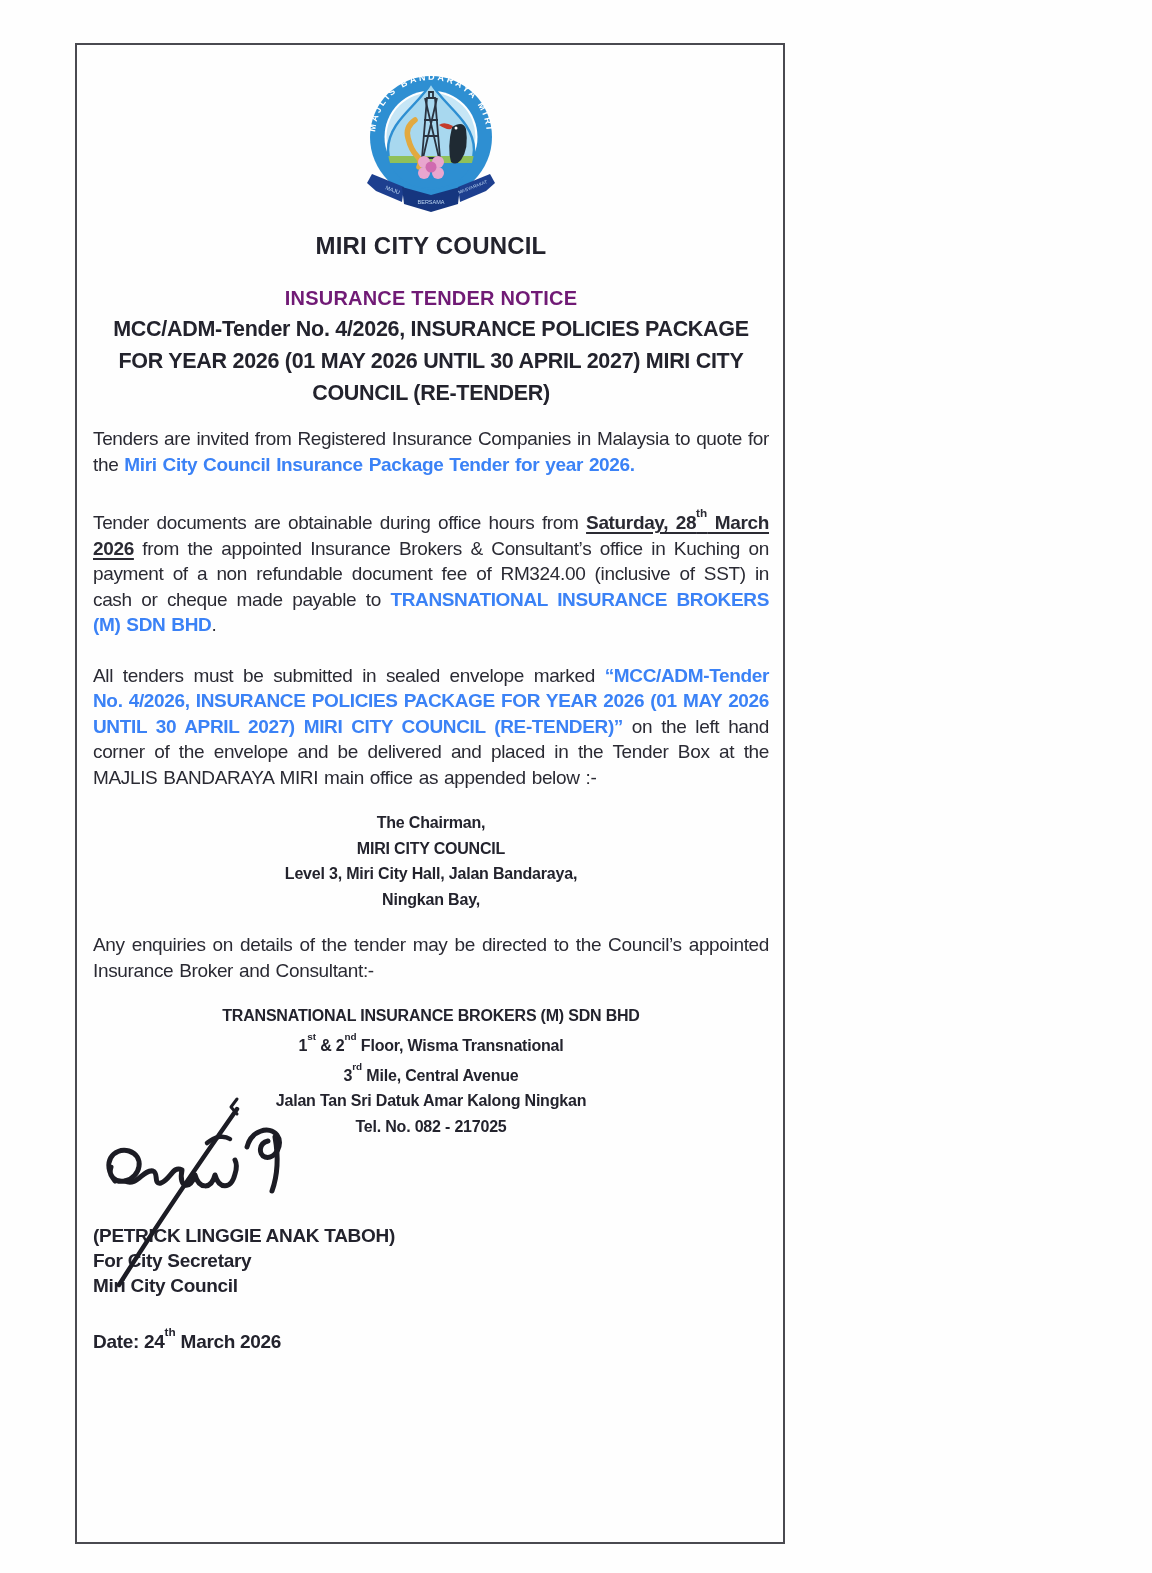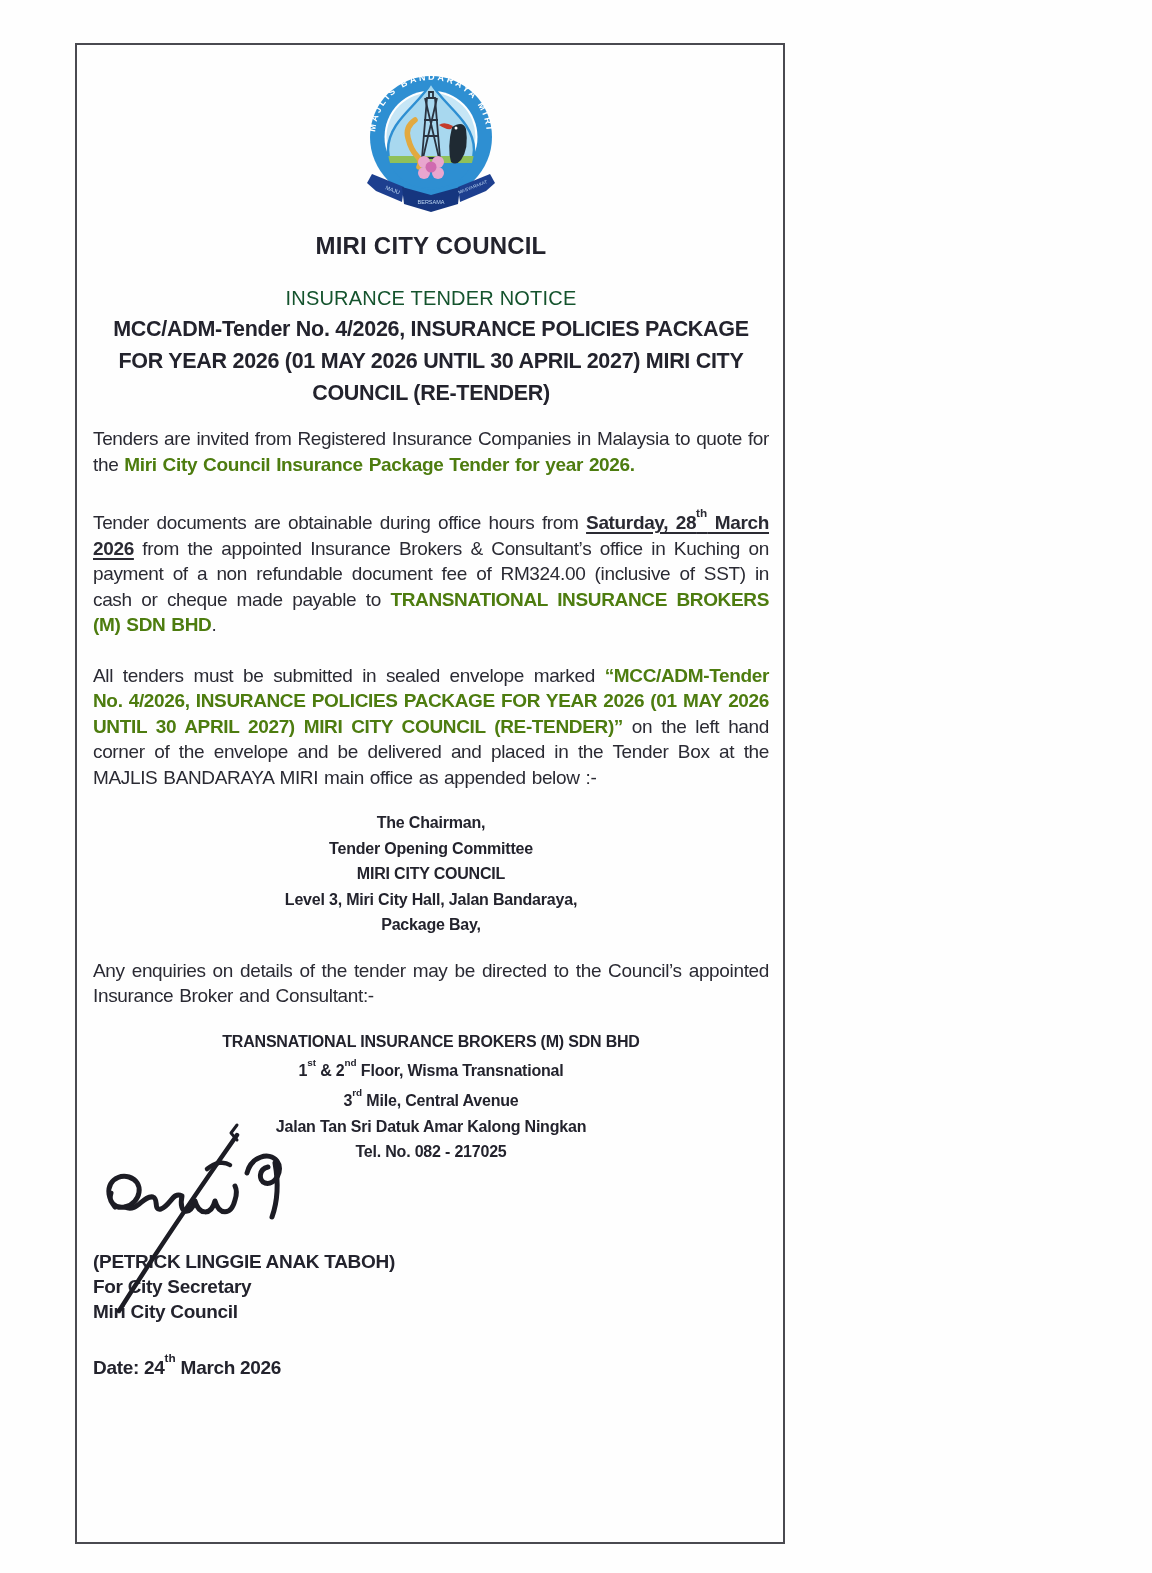--- a/index.html
+++ b/index.html
@@ -12,31 +12,31 @@
     position:absolute; left:75px; top:43px; width:706px; height:1497px;
     border:2px solid #4a4a50; overflow:hidden; background:#fefefe;
   }
   .content { position:absolute; inset:0; padding:0 14px 0 16px; }
   .logo-wrap { margin-top:25px; text-align:center; }
   .crest { width:152px; height:150px; }
   .council-name {
     margin-top:8px; text-align:center; font-weight:700; font-size:24px;
     letter-spacing:0.2px; color:#23232d;
   }
-  .notice-title { margin-top:27px; text-align:center; font-size:20px; letter-spacing:0.2px; color:#14532d; }
+  .notice-title { margin-top:27px; text-align:center; font-size:20px; letter-spacing:0.2px; color:#701a75;font-weight:bold; }
   .tender-heading {
     margin:3px auto 0 auto; width:668px; text-align:center; font-weight:700;
     font-size:21.5px; line-height:32px; letter-spacing:-0.3px; color:#23232d;
   }
   .para {
     font-size:19px; line-height:25.5px; text-align:justify;
     letter-spacing:-0.35px; word-spacing:1px; color:#2a2a33;
   }
   .bu { font-weight:700; text-decoration:underline; text-decoration-thickness:2px; text-underline-offset:3px; }
-  b { color:#4d7c0f; }
+  b { color:#3b82f6; }
   .sup { font-size:62%; position:relative; top:-0.45em; letter-spacing:0; }
   .center-block { text-align:center; font-weight:700; font-size:16px; line-height:25.5px; letter-spacing:-0.2px; color:#23232d; }
   .signature-wrap { position:relative; margin-top:0px; padding-top:84px; }
   .signature-svg { position:absolute; left:-8px; top:-62px; width:330px; height:250px; overflow:visible; pointer-events:none; }
   .sig-line { font-weight:700; font-size:19px; line-height:25px; letter-spacing:-0.3px; color:#23232d; }
   .date-line { margin-top:32px; font-weight:700; font-size:19px; letter-spacing:-0.3px; color:#23232d; }
 </style>
 </head>
 <body>
 
@@ -100,24 +100,23 @@
       <div class="tender-heading">MCC/ADM-Tender No. 4/2026, INSURANCE POLICIES PACKAGE FOR YEAR 2026 (01 MAY 2026 UNTIL 30 APRIL 2027) MIRI CITY COUNCIL (RE-TENDER)</div>
 
       <p class="para" style="margin:17px 0 0 0;"><span>Tenders are invited from Registered Insurance Companies in Malaysia to quote for the </span><b>Miri City Council Insurance Package Tender for year 2026.</b></p>
 
       <p class="para" style="margin:28px 0 0 0;"><span>Tender documents are obtainable during office hours from </span><span class="bu"><span>Saturday, 28</span><sup class="sup">th</sup><span> March 2026</span></span><span> from the appointed Insurance Brokers &amp; Consultant’s office in Kuching on payment of a non refundable document fee of RM324.00 (inclusive of SST) in cash or cheque made payable to </span><b>TRANSNATIONAL INSURANCE BROKERS (M) SDN BHD</b><span>.</span></p>
 
       <p class="para" style="margin:25px 0 0 0;"><span>All tenders must be submitted in sealed envelope marked </span><b>“MCC/ADM-Tender No. 4/2026, INSURANCE POLICIES PACKAGE FOR YEAR 2026 (01 MAY 2026 UNTIL 30 APRIL 2027) MIRI CITY COUNCIL (RE-TENDER)”</b><span> on the left hand corner of the envelope and be delivered and placed in the Tender Box at the MAJLIS BANDARAYA MIRI main office as appended below :-</span></p>
 
       <div class="center-block" style="margin-top:20px;">
         <div>The Chairman,</div>
-        <div>Tender Opening Committee</div>
         <div>MIRI CITY COUNCIL</div>
         <div>Level 3, Miri City Hall, Jalan Bandaraya,</div>
-        <div>Package Bay,</div>
+        <div>Ningkan Bay,</div>
       </div>
 
 
 
       <p class="para" style="margin:20px 0 8px 0;">Any enquiries on details of the tender may be directed to the Council’s appointed Insurance Broker and Consultant:-</p>
 
       <div class="center-block" style="margin-top:20px;">
         <div>TRANSNATIONAL INSURANCE BROKERS (M) SDN BHD</div>
         <div><span>1</span><sup class="sup">st</sup><span> &amp; 2</span><sup class="sup">nd</sup><span> Floor, Wisma Transnational</span></div>
         <div><span>3</span><sup class="sup">rd</sup><span> Mile, Central Avenue</span></div>

